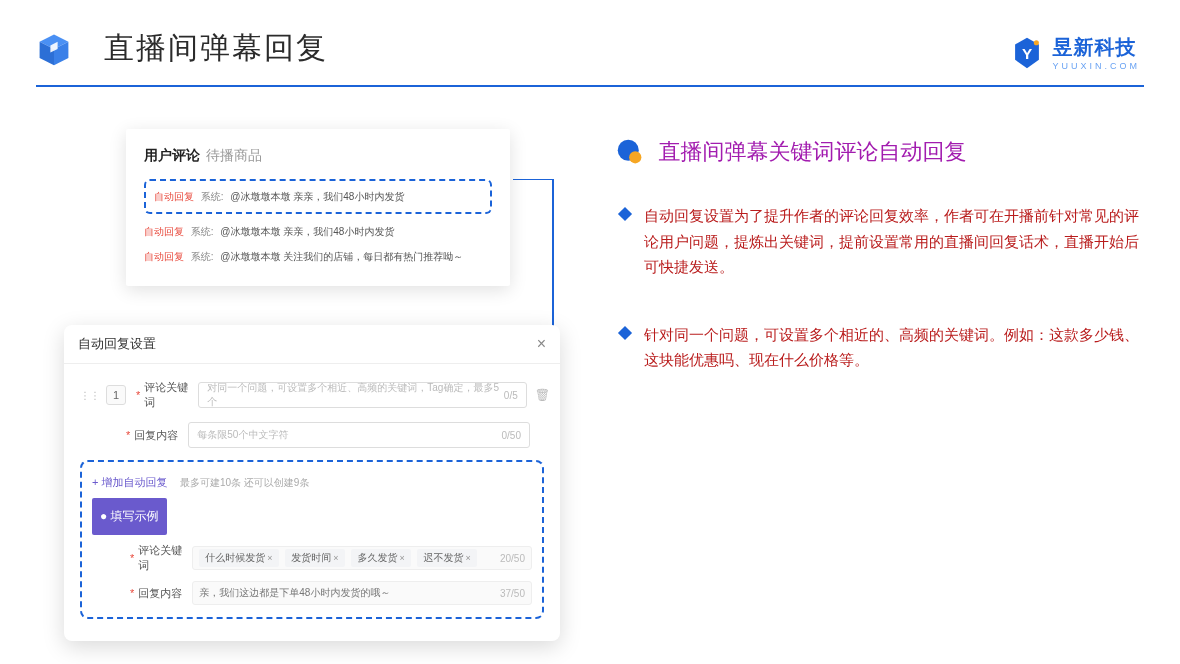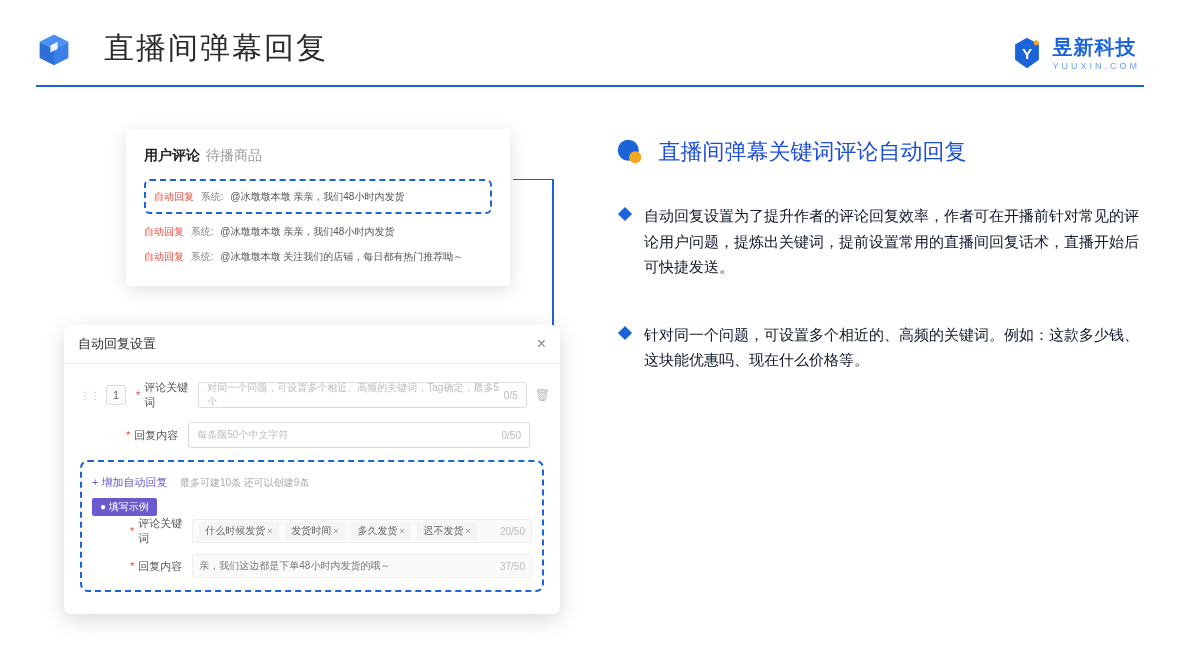--- a/index.html
+++ b/index.html
@@ -60,36 +60,36 @@
     justify-content: space-between; background:#fff;
   }
   .row .counter { color:#bbb; font-size:10px; margin-left:4px; }
   .row .trash { margin-left:8px; color:#bbb; font-size:12px; }
   .hl-box2 {
     border: 2px dashed #1b63d8; border-radius: 8px;
     margin: 4px 6px 6px 6px; padding: 10px 10px 12px;
   }
   .add-link { color:#6a5acd; font-size:11px; }
   .add-hint { color:#aaa; font-size:10px; margin-left:8px; }
-  .example-badge { display:inline-block; background:#6a5acd; color:#fff; font-size:10px; padding:2px 8px; border-radius:2px; margin-top:8px; }
+  .example-badge { display:inline-block; background:#6a5acd; color:#fff; font-size:12px; padding:10px 8px; border-radius:2px; margin-top:8px; margin-bottom:8px; }
   .tag-chip { display:inline-block; background:#f3f4f6; color:#666; font-size:10px; padding:2px 6px; border-radius:2px; margin-right:4px; }
   .tag-x { color:#999; margin-left:2px; font-size:9px; }
   .ex-input { flex:1; border:1px solid #eee; border-radius:3px; height:24px; display:flex; align-items:center; padding: 0 6px; font-size:10px; color:#777; justify-content:space-between; background:#fafafa; }
   .row-bottom { display:flex; justify-content:flex-end; padding:0 14px 10px; font-size:10px; color:#bbb; }
 
   
   .conn-v { position:absolute; left:477px; top:68px; width:56px; height:376px; z-index:1; pointer-events:none; }
 
   
   .bubble-icon { width: 28px; height: 28px; display:inline-block; vertical-align:middle; margin-right:10px; }
-  .section-title { font-size: 22px; color:#1d4ed8; font-weight:500; vertical-align:middle; }
+  .section-title { font-size: 22px; color:#a21caf; font-weight:500; vertical-align:middle; }
   .bullets { margin-top: 36px; padding-left: 4px; }
   .bullet { display:flex; margin-bottom: 42px; }
   .diamond { width:10px; height:10px; flex-shrink:0; transform: rotate(45deg); background:#1b63d8; margin-top:6px; margin-right:14px; }
-  .bullet-text { font-size: 15px; color:#0f172a; line-height:1.7; }
+  .bullet-text { font-size: 15px; color:#b91c1c; line-height:1.7; }
 </style>
 </head>
 <body>
 
 <div class="header">
   <span class="cube-icon">
     <svg viewBox="0 0 40 40">
       <polygon points="20,4 36,12 20,20 4,12" fill="#4a90f4"></polygon>
       <polygon points="4,12 20,20 20,38 4,30" fill="#2c6fd6"></polygon>
       <polygon points="36,12 20,20 20,38 36,30" fill="#3a80e8"></polygon>

